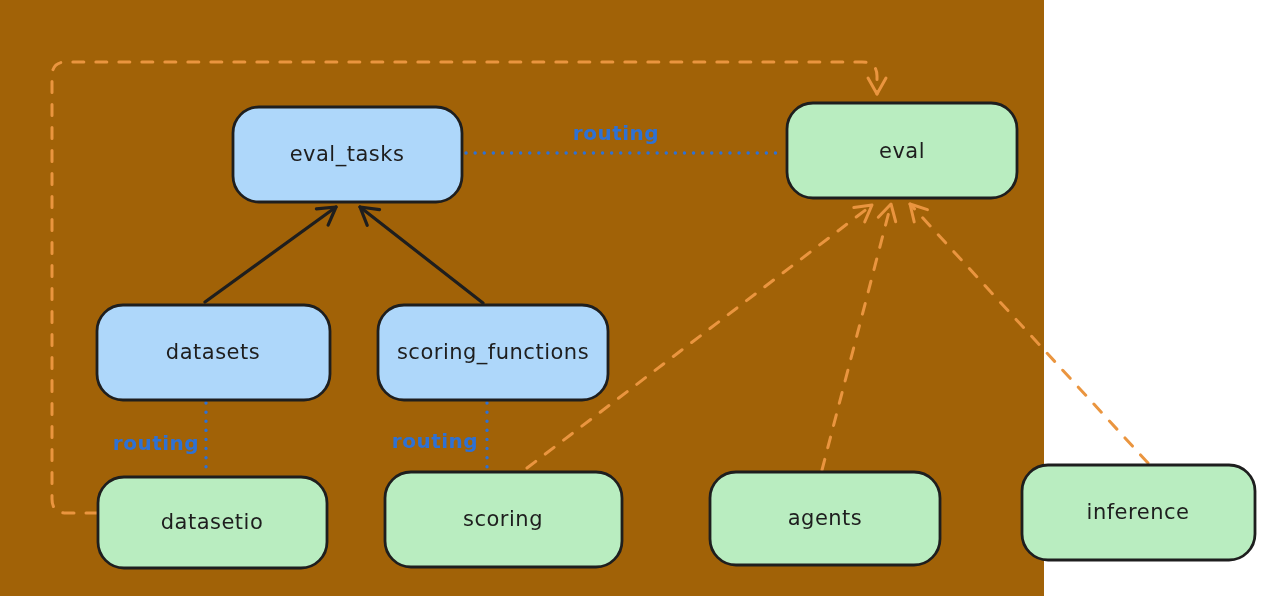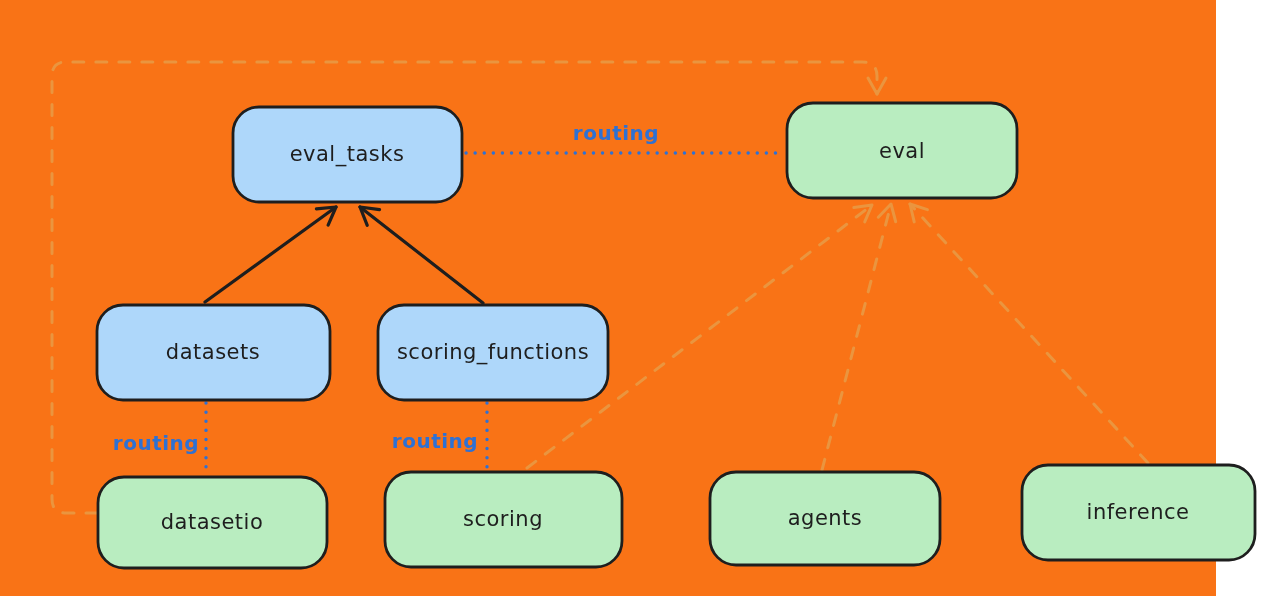--- a/index.html
+++ b/index.html
@@ -6,23 +6,23 @@
     margin: 0;
     padding: 0;
     background: #ffffff;
     width: 1280px;
     height: 596px;
     overflow: hidden;
     font-family: "DejaVu Sans", sans-serif;
   }
   .canvas-wrap {
     position: relative;
-    width: 1216px;
+    width: 1044px;
     height: 596px;
-    background: #f97316;
+    background: #a16207;
   }
   svg { display: block; }
   .node-rect-blue {
     fill: #aed7fa;
     stroke: #1e1e1e;
     stroke-width: 2.8;
   }
   .node-rect-green {
     fill: #b9edc0;
     stroke: #1e1e1e;

